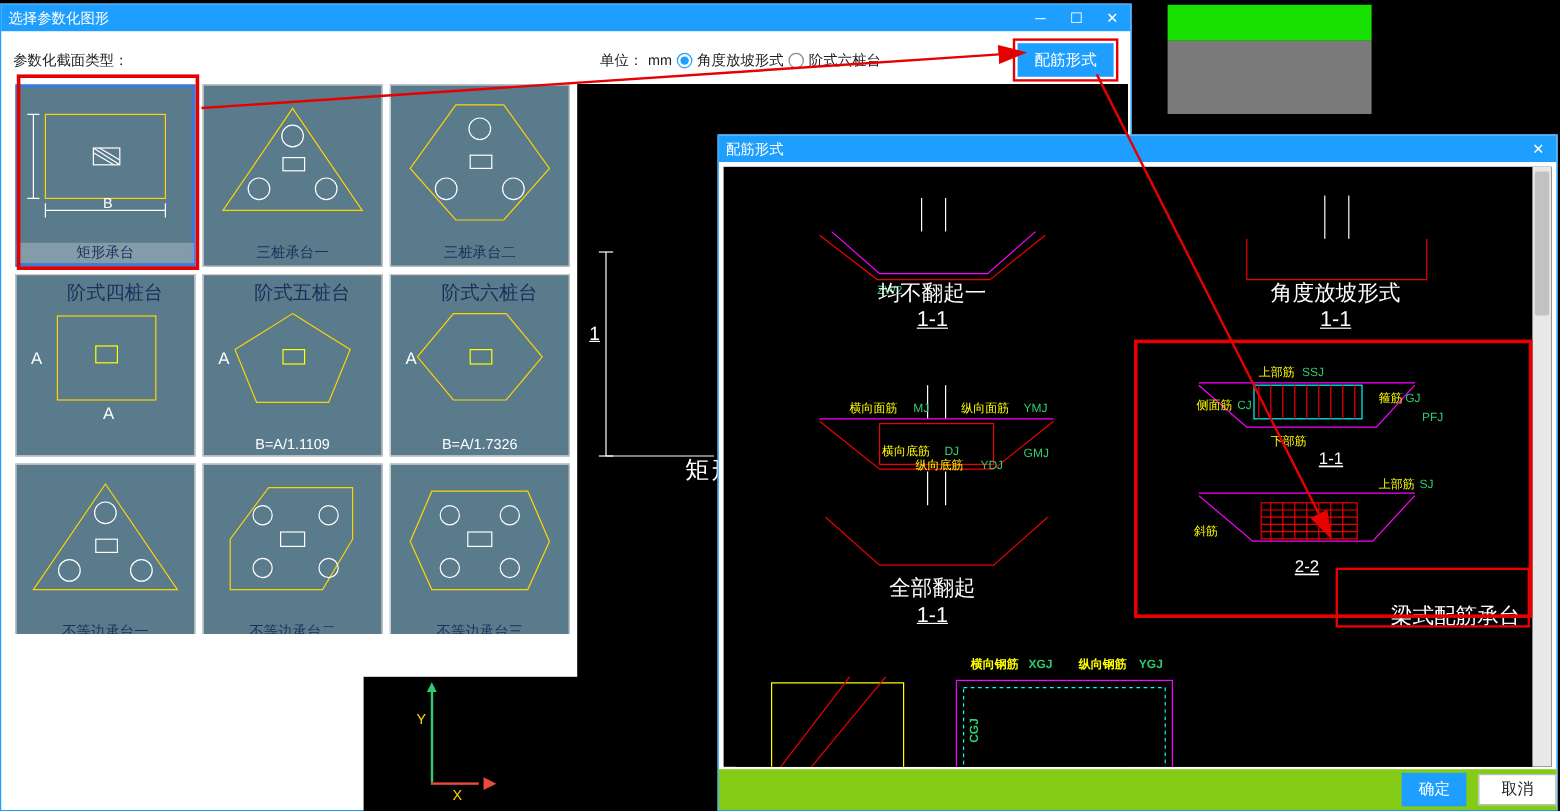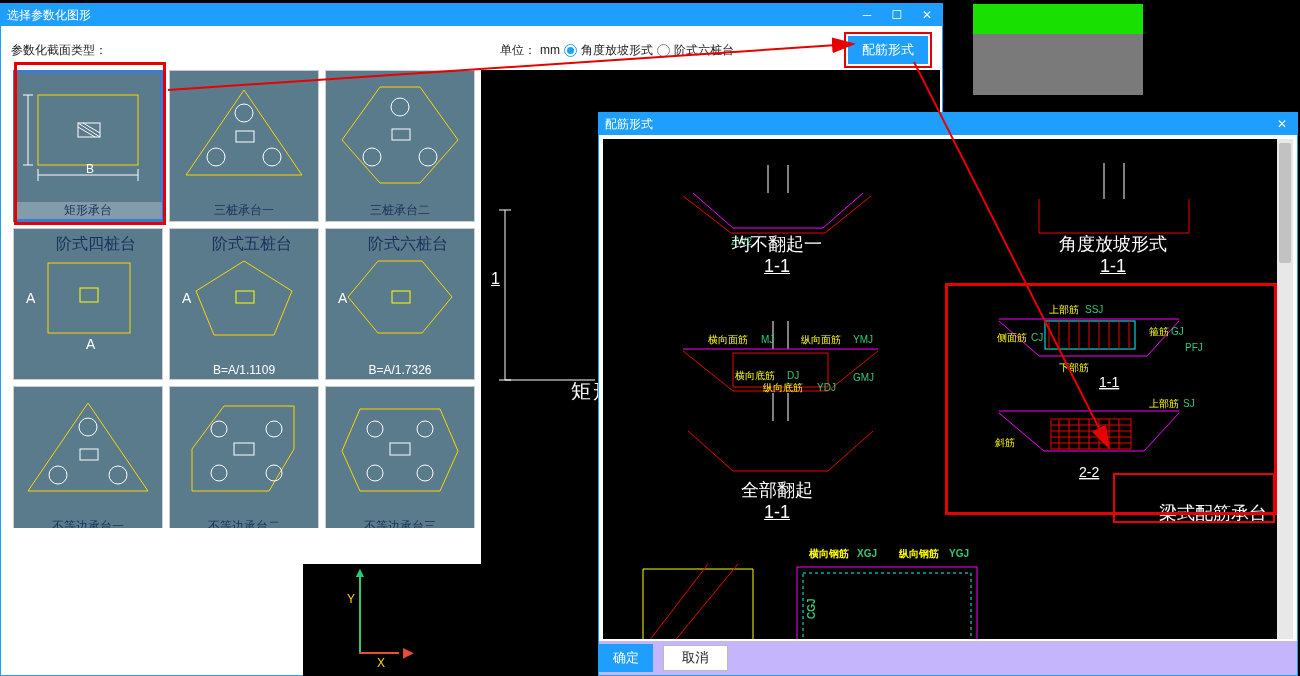--- a/index.html
+++ b/index.html
@@ -55,21 +55,21 @@
   .dlg-rebar { position:absolute; left:598px; top:112px; width:700px; height:564px; background:#fff; border:1px solid #1e9fff; }
   .rebar-body { position:absolute; left:4px; right:4px; top:26px; bottom:36px; background:#000; overflow:hidden; }
   .rebar-scroll { position:absolute; right:0; top:0; width:16px; bottom:0; background:#e8e8e8; }
   .rebar-scroll .thumbv { position:absolute; left:2px; top:4px; width:12px; height:120px; background:#c2c2c2; border-radius:2px; }
   .cell { position:absolute; background:#000; }
   .cell svg { width:100%; height:100%; }
   .cell-caption { position:absolute; left:0; right:0; text-align:center; color:#fff; font-size:18px; }
   .cell-caption .und { text-decoration: underline; display:block; font-size:18px; }
   .small-lbl { font-size:10px; fill:#ff0; }
   .small-lbl-g { font-size:10px; fill:#2ecc71; }
-  .dlg-footer { position:absolute; left:0; right:0; bottom:0; height:34px; background:#c4b5fd; display:flex; align-items:center; gap:10px; padding-right:14px; }
+  .dlg-footer { position:absolute; left:0; right:0; bottom:0; height:34px; background:#84cc16; display:flex; align-items:center; justify-content:flex-end; gap:10px; }
   .btn-default { background:#fff; border:1px solid #bbb; height:26px; padding:0 18px; cursor:pointer; color:#222; }
   
   
   .red-box2 { position:absolute; border:3px solid #e60000; }
   .red-box3 { position:absolute; border:2px solid #e60000; }
   
   
   .arrow-overlay { position:absolute; left:0; top:0; width:1300px; height:676px; pointer-events:none; }
 </style>
 </head>

